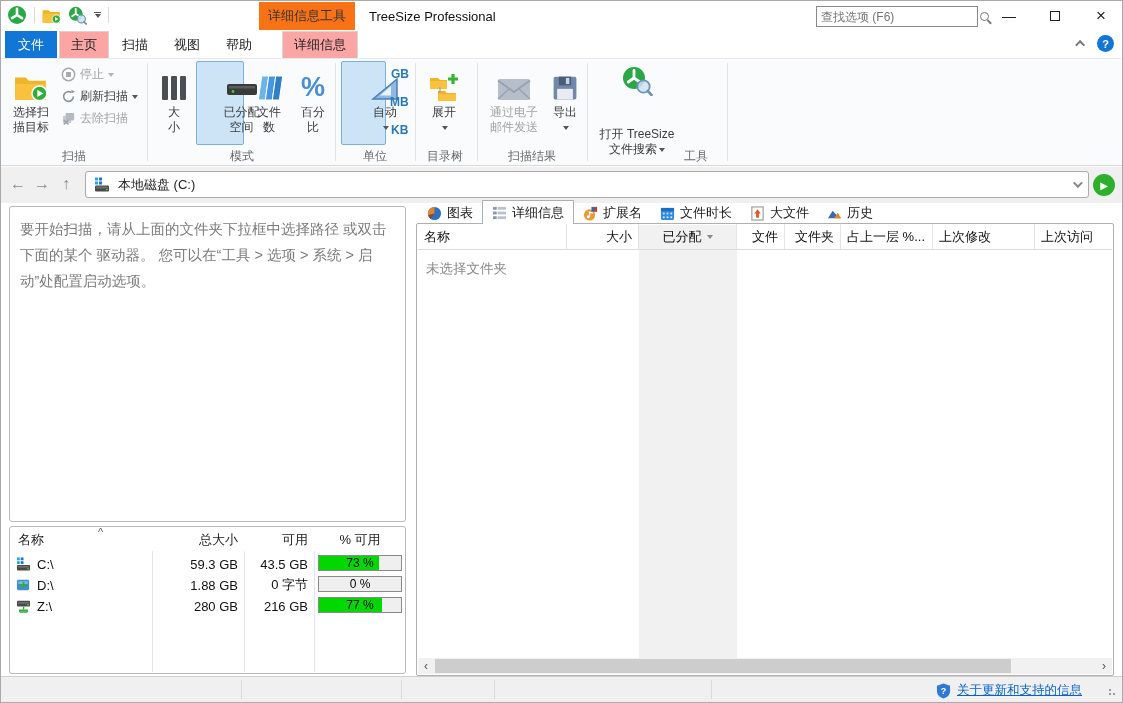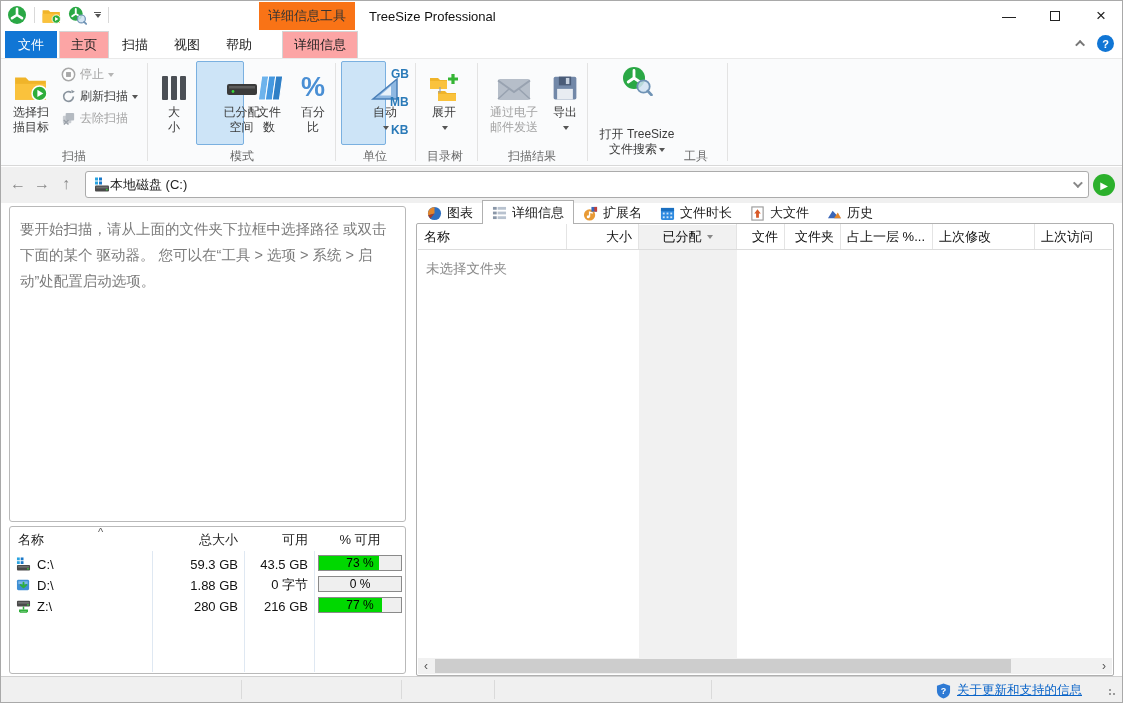--- a/index.html
+++ b/index.html
@@ -42,21 +42,21 @@
   .rlbl { margin-top:3px; text-align:center; font-size:12px; line-height:15px; color:#3b3b3b; }
   .rlbl .caret-down { margin-left:2px; vertical-align:middle; }
   .dis { color:#a3a3a3 !important; }
   .smallbtn { position:absolute; height:19px; display:flex; align-items:center; gap:4px; font-size:12px; color:#3b3b3b; cursor:default; }
   .unitlbl { position:absolute; font-size:12px; font-weight:bold; color:#2a7ab8; cursor:default; }
   .pct-glyph { font-size:27px; font-weight:bold; color:#4a8fd4; line-height:30px; }
 
   
   .addr-row { position:absolute; left:0; top:166px; width:100%; height:36px; background:#f0f0f0; }
   .navbtn { position:absolute; top:5px; width:22px; height:24px; display:flex; align-items:center; justify-content:center; color:#8a8a8a; font-size:16px; cursor:default; }
-  .combobox { position:absolute; left:84px; top:4px; width:1004px; height:27px; background:#fff; border:1px solid #ababab; border-radius:3px; display:flex; align-items:center; padding:0 8px; }
+  .combobox { position:absolute; left:84px; top:4px; width:1004px; height:27px; background:#fff; border:1px solid #ababab; border-radius:3px; display:flex; align-items:center; padding:0 8px; gap:8px; }
   .combobox .path { font-size:13px; color:#222; flex:1; }
   .chev-dn { width:7px; height:7px; border-right:2px solid #888; border-bottom:2px solid #888; transform:rotate(45deg) translateY(-2px); }
   .playbtn { position:absolute; left:1092px; top:7px; width:22px; height:22px; border-radius:50%; background:#2cb02c; color:#fff; font-size:10px; display:flex; align-items:center; justify-content:center; }
 
   
   .panel { position:absolute; background:#fff; border:1px solid #b9b9b9; border-radius:3px; }
   .instr { left:8px; top:205px; width:397px; height:316px; padding:9px 10px; color:#7b7b7b; font-size:14.5px; line-height:26px; }
   .drives { left:8px; top:525px; width:397px; height:148px; font-size:13px; }
   .dcol-line { position:absolute; top:24px; bottom:1px; width:1px; background:#dfe8f2; }
   .dhead { position:absolute; top:4px; height:18px; color:#222; font-size:13px; cursor:default; }
@@ -119,20 +119,24 @@
       <div class="qat-dd">
           <div class="bar"></div>
           <span class="caret-down"></span>
         </div>
       <div class="qat-sep"></div>
     </div>
 
     <div class="ctx-header">详细信息工具</div>
     <div class="app-title">TreeSize Professional</div>
 
+    <div class="searchbox">
+      <input type="text" placeholder="查找选项 (F6)" style="">
+      <div class="mag"></div>
+    </div>
 
     <div class="winbtn" style="left:985px;">
         <span>—</span>
       </div>
     <div class="winbtn" style="left:1031px;">
         <span class="maxbox"></span>
       </div>
     <div class="winbtn" style="left:1077px; font-size:17px;">
         <span>×</span>
       </div>

